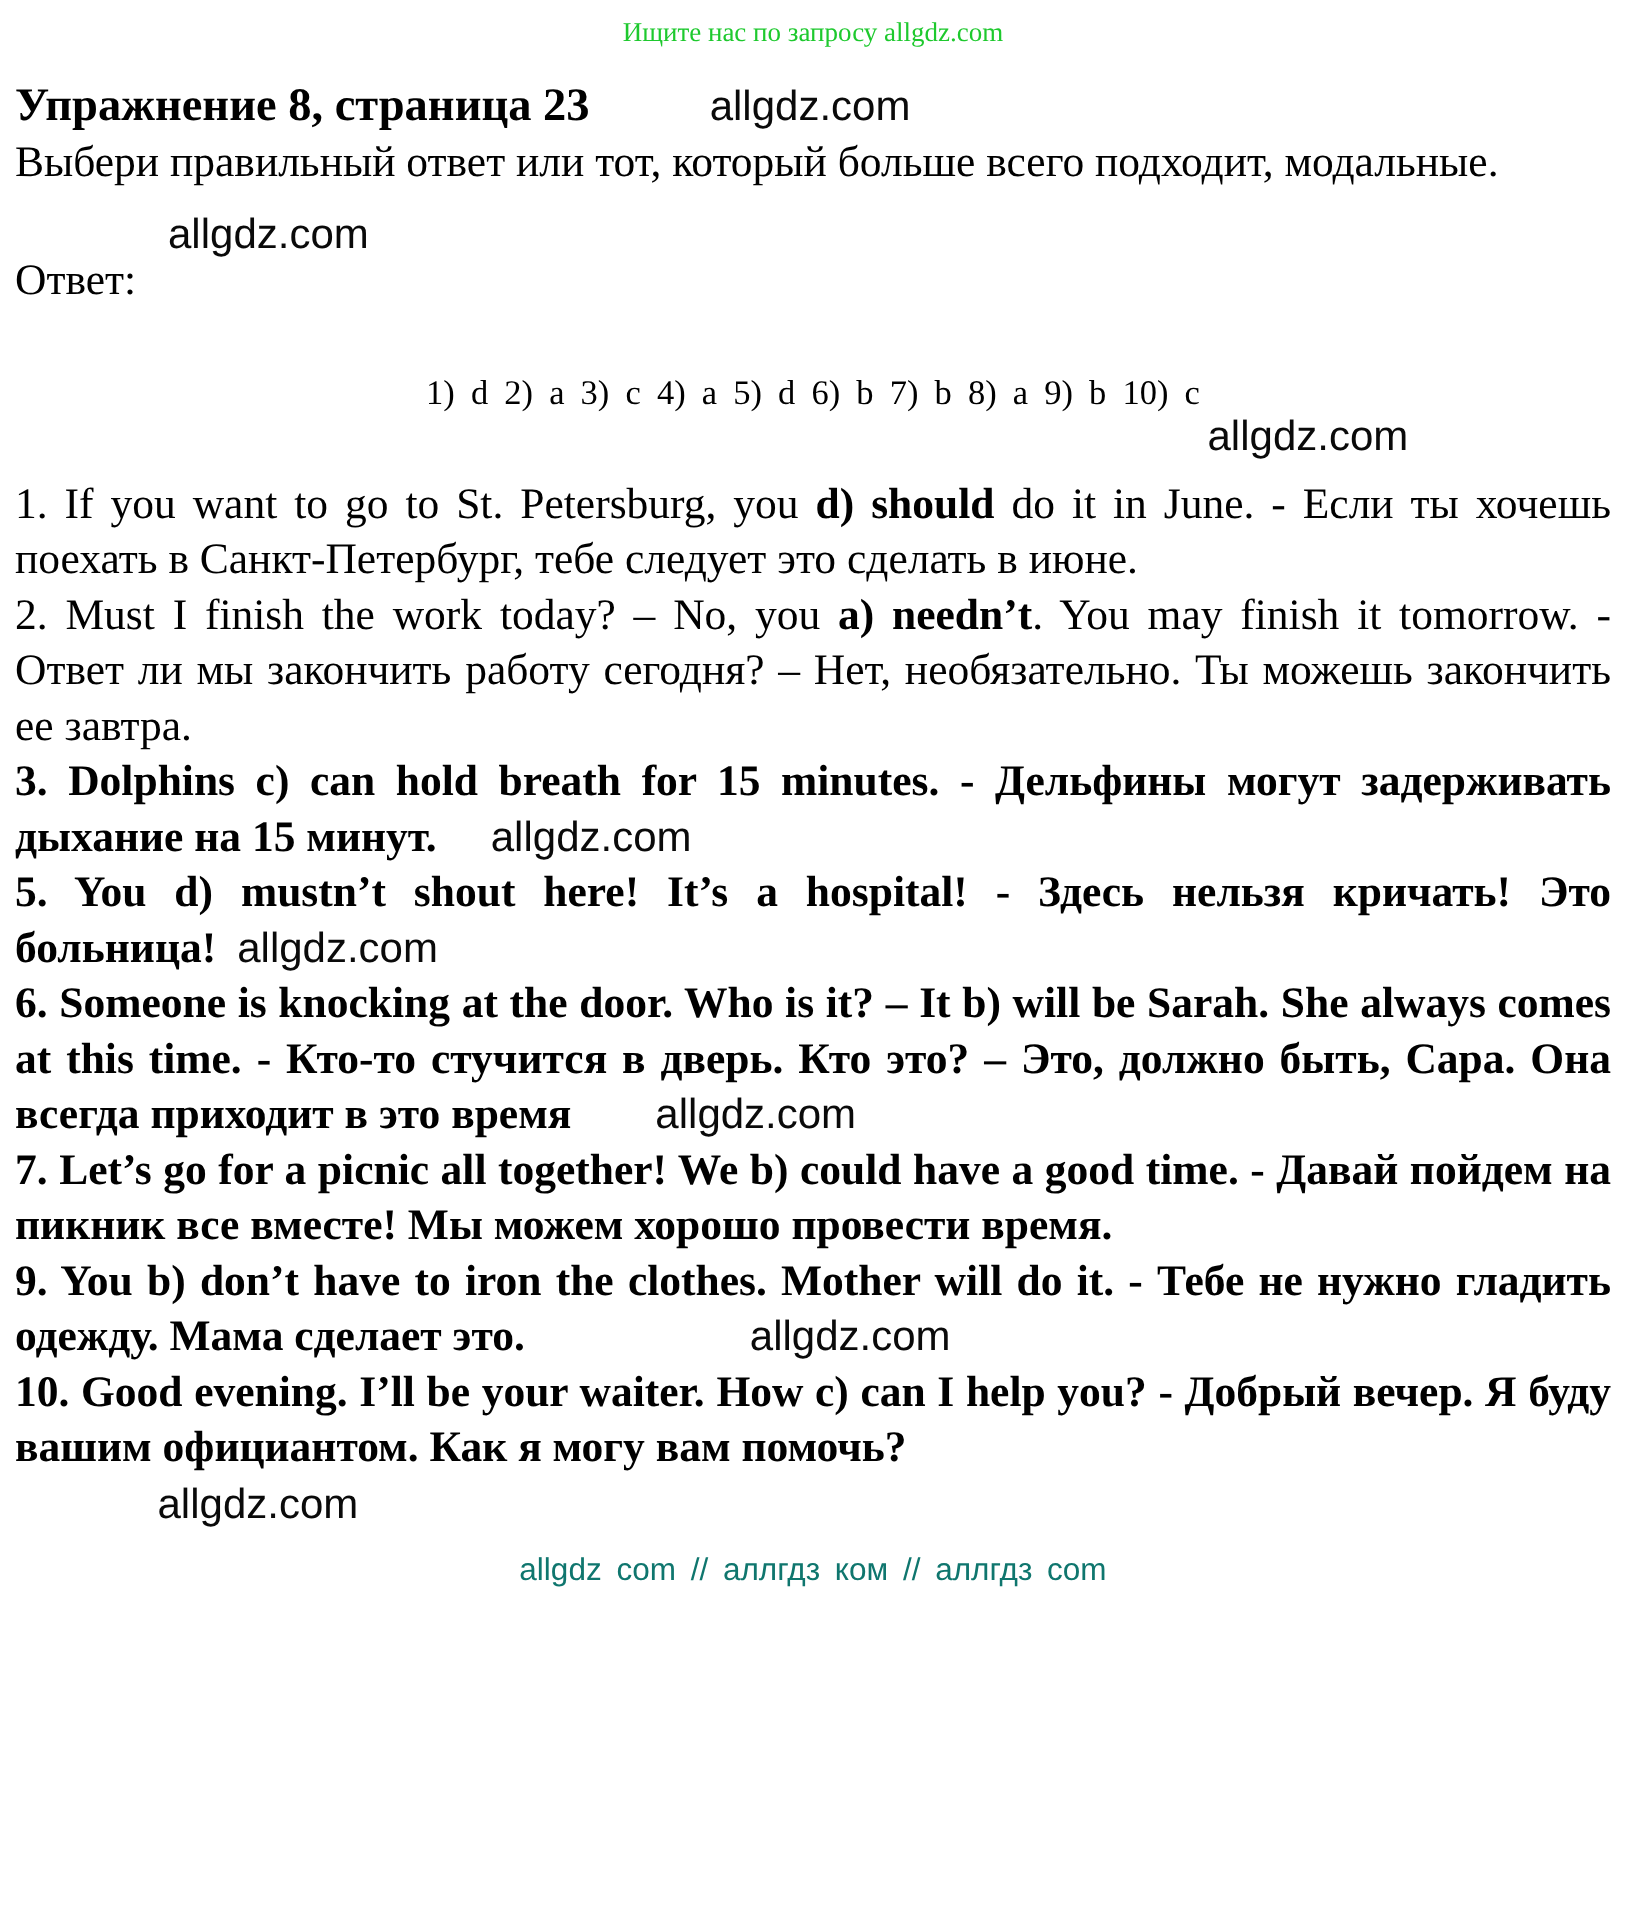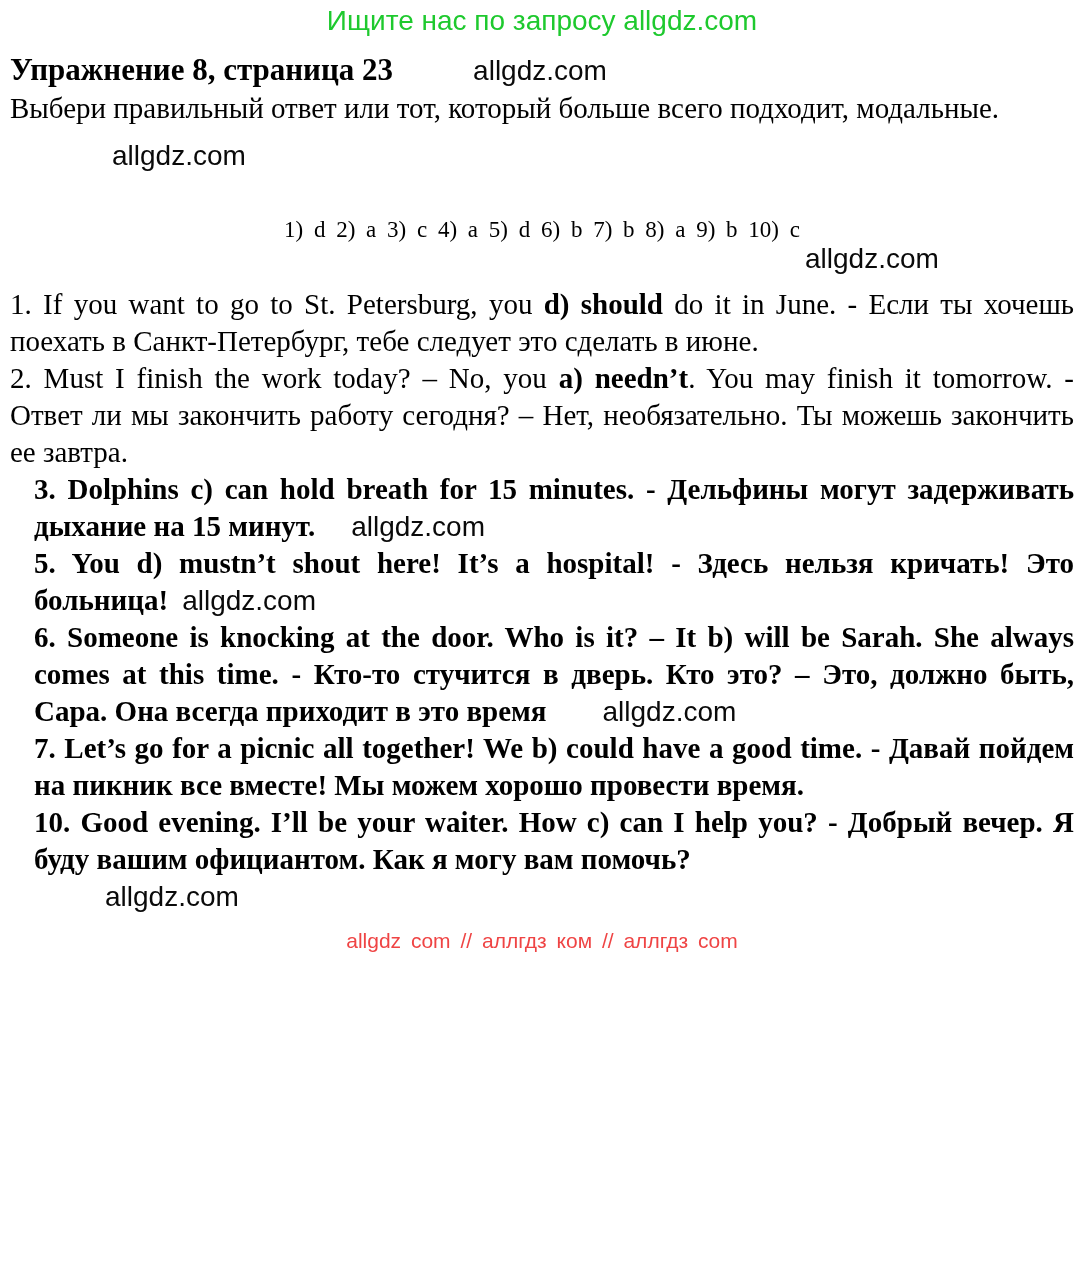--- a/index.html
+++ b/index.html
@@ -8,22 +8,22 @@
     width: 1084px;
     height: 1279px;
     box-sizing: border-box;
     padding: 8px 10px 0 10px;
     overflow: hidden;
     background: #ffffff;
     color: #000000;
     font-family: "Liberation Serif", "DejaVu Serif", serif;
   }
   .banner {
-    font-family: Liberation Sans, sans-serif;
-    font-size: 28px;
+    font-family: Liberation Serif, serif;
+    font-size: 18px;
     line-height: 26px;
     text-align: center;
   }
   .heading-row {
     margin-top: 18px;
     display: flex;
     align-items: baseline;
   }
   .heading {
     font-size: 31px;
@@ -57,21 +57,21 @@
     text-align: center;
   }
   .wm-right { margin-left: 795px; margin-top: -4px; }
   .items { margin-top: 12px; }
   .item {
     font-size: 29px;
     line-height: 37px;
     text-align: justify;
     margin: 0;
   }
-  .item.bold { font-weight: bold; margin-left: 24px; }
+  .item.bold { font-weight: bold; }
   .wm-inline { font-size: 28px; }
   .wm-last { margin-left: 95px; margin-top: 4px; }
   .footer {
     font-family: "Liberation Sans", "DejaVu Sans", sans-serif;
     font-size: 21px;
     line-height: 25px;
     text-align: center;
     margin-top: 16px;
     word-spacing: 4px;
   }
@@ -85,33 +85,35 @@
 
   <div class="heading-row">
     <h1 class="heading">Упражнение 8, страница 23</h1>
     <span class="wm wm-heading">allgdz.com</span>
   </div>
 
   <p class="intro">Выбери правильный ответ или тот, который больше всего подходит, модальные.</p>
 
   <div class="answer-block">
     <div class="wm wm-answer">allgdz.com</div>
+    <div class="answer-label">Ответ:</div>
   </div>
 
   <p class="answers-line">1) d 2) a 3) c 4) a 5) d 6) b 7) b 8) a 9) b 10) c</p>
 
   <div class="wm wm-right">allgdz.com</div>
 
   <div class="items" id="items">
       <p class="item"><span>1. If you want to go to St. Petersburg, you </span><b>d) should</b><span> do it in June. - Если ты хочешь поехать в Санкт-Петербург, тебе следует это сделать в июне.</span></p>
       <p class="item"><span>2. Must I finish the work today? – No, you </span><b>a) needn’t</b><span>. You may finish it tomorrow. - Ответ ли мы закончить работу сегодня? – Нет, необязательно. Ты можешь закончить ее завтра.</span></p>
       <p class="item bold"><span>3. Dolphins c) can hold breath for 15 minutes. - Дельфины могут задерживать дыхание на 15 минут.</span><span class="wm wm-inline" style="margin-left: 36px;">allgdz.com</span></p>
       <p class="item bold"><span>5. You d) mustn’t shout here! It’s a hospital! - Здесь нельзя кричать! Это больница!</span><span class="wm wm-inline" style="margin-left: 14px;">allgdz.com</span></p>
       <p class="item bold"><span>6. Someone is knocking at the door. Who is it? – It b) will be Sarah. She always comes at this time. - Кто-то стучится в дверь. Кто это? – Это, должно быть, Сара. Она всегда приходит в это время</span><span class="wm wm-inline" style="margin-left: 56px;">allgdz.com</span></p>
       <p class="item bold"><span>7. Let’s go for a picnic all together! We b) could have a good time. - Давай пойдем на пикник все вместе! Мы можем хорошо провести время.</span></p>
+      <p class="item bold"><span>9. You b) don’t have to iron the clothes. Mother will do it. - Тебе не нужно гладить одежду. Мама сделает это.</span><span class="wm wm-inline" style="margin-left: 150px;">allgdz.com</span></p>
       <p class="item bold"><span>10. Good evening. I’ll be your waiter. How c) can I help you? - Добрый вечер. Я буду вашим официантом. Как я могу вам помочь?</span></p>
     </div>
 
   <div class="wm wm-last">allgdz.com</div>
 
-  <div class="footer" style="color: #ef4444;">allgdz com // аллгдз ком // аллгдз com</div>
+  <div class="footer" style="color: #0f766e;">allgdz com // аллгдз ком // аллгдз com</div>
 
 </div>
 
 </body></html>

